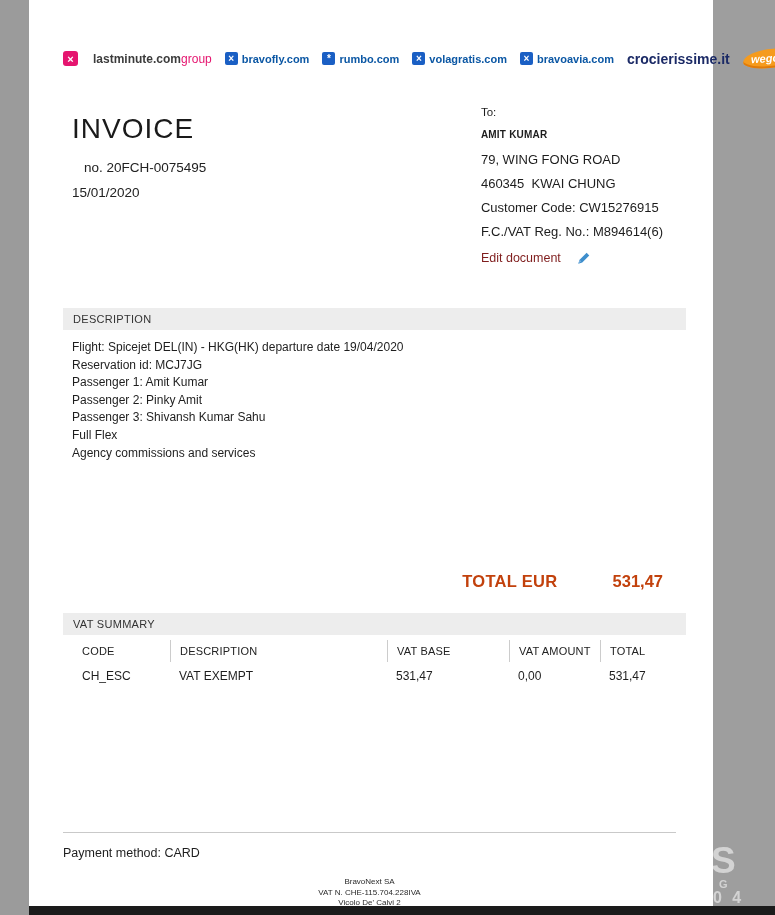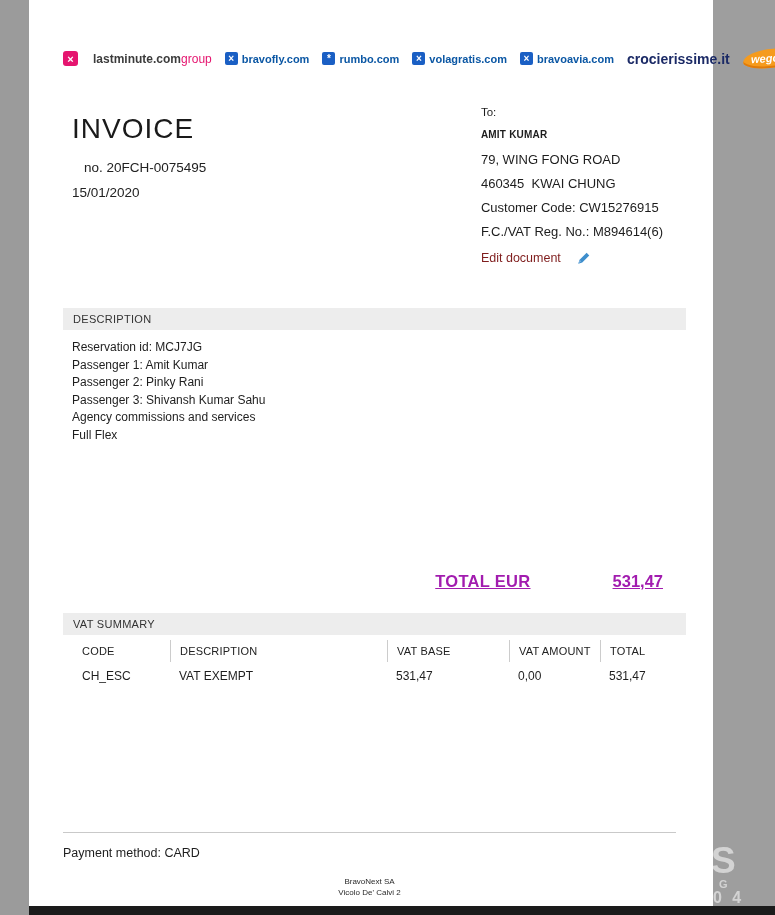--- a/index.html
+++ b/index.html
@@ -49,21 +49,21 @@
   .edit-link { font-size:12.5px; color:#7f1d1d; margin-top:3px; display:inline-flex; align-items:center; gap:16px; cursor:pointer; }
   .pencil svg { display:block; }
 
   
   .section-bar { position:absolute; left:34px; width:623px; height:22px; background:#ededed;
                  font-size:11px; color:#333; letter-spacing:0.3px; display:flex; align-items:center; padding-left:10px; }
   .bar-description { top:308px; }
   .desc-lines { position:absolute; left:43px; top:339px; font-size:12px; color:#1e1e1e; line-height:17.6px; }
 
   
-  .total-row { position:absolute; top:572px; right:50px; display:flex; gap:82px; align-items:baseline; color:#a21caf;text-decoration:underline; }
+  .total-row { position:absolute; top:572px; right:50px; display:flex; gap:55px; align-items:baseline; color:#c2410c; }
   .total-label { font-size:16.5px; font-weight:bold; letter-spacing:0.3px; }
   .total-value { font-size:16.5px; font-weight:bold; }
 
   
   .bar-vat { top:613px; }
   .vat-table { position:absolute; left:44px; top:640px; width:623px; display:grid;
                grid-template-columns:97px 217px 122px 91px 96px; }
   .th { font-size:11px; color:#222; padding:5px 0 5px 9px; border-left:1px solid #ccc; letter-spacing:0.2px; }
   .th.first { border-left:none; }
   .td { font-size:12px; color:#1e1e1e; padding:7px 0 0 9px; }
@@ -127,26 +127,27 @@
           <svg width="14" height="14" viewBox="0 0 16 16">
             <path d="M1.5 14.5 L3 10 L11 2 L14 5 L6 13 Z" fill="#3e8ecc"></path>
             <path d="M1.5 14.5 L3 10 L4.8 11.8 Z" fill="#7fb5e0"></path>
           </svg>
         </span>
       </div>
     </div>
 
     <div class="section-bar bar-description">DESCRIPTION</div>
     <div class="desc-lines">
+      <div>Flight: Spicejet DEL(IN) - HKG(HK) departure date 19/04/2020</div>
       <div>Reservation id: MCJ7JG</div>
       <div>Passenger 1: Amit Kumar</div>
-      <div>Passenger 2: Pinky Rani</div>
+      <div>Passenger 2: Pinky Amit</div>
       <div>Passenger 3: Shivansh Kumar Sahu</div>
+      <div>Full Flex</div>
       <div>Agency commissions and services</div>
-      <div>Full Flex</div>
     </div>
 
     <div class="total-row">
       <span class="total-label">TOTAL EUR</span>
       <span class="total-value">531,47</span>
     </div>
 
     <div class="section-bar bar-vat">VAT SUMMARY</div>
     <div class="vat-table">
       <div class="th first">CODE</div>
@@ -158,20 +159,21 @@
       <div class="td">VAT EXEMPT</div>
       <div class="td">531,47</div>
       <div class="td">0,00</div>
       <div class="td">531,47</div>
     </div>
 
     <div class="hr"></div>
     <div class="payment">Payment method: CARD</div>
     <div class="doc-footer">
       <div>BravoNext SA</div>
+      <div>VAT N. CHE-115.704.228IVA</div>
       <div>Vicolo De' Calvi 2</div>
     </div>
   </div>
 
   <div class="watermark">
     <div class="wm-s">S</div>
     <div class="wm-g">G</div>
     <div class="wm-04">0 4</div>
   </div>
 

